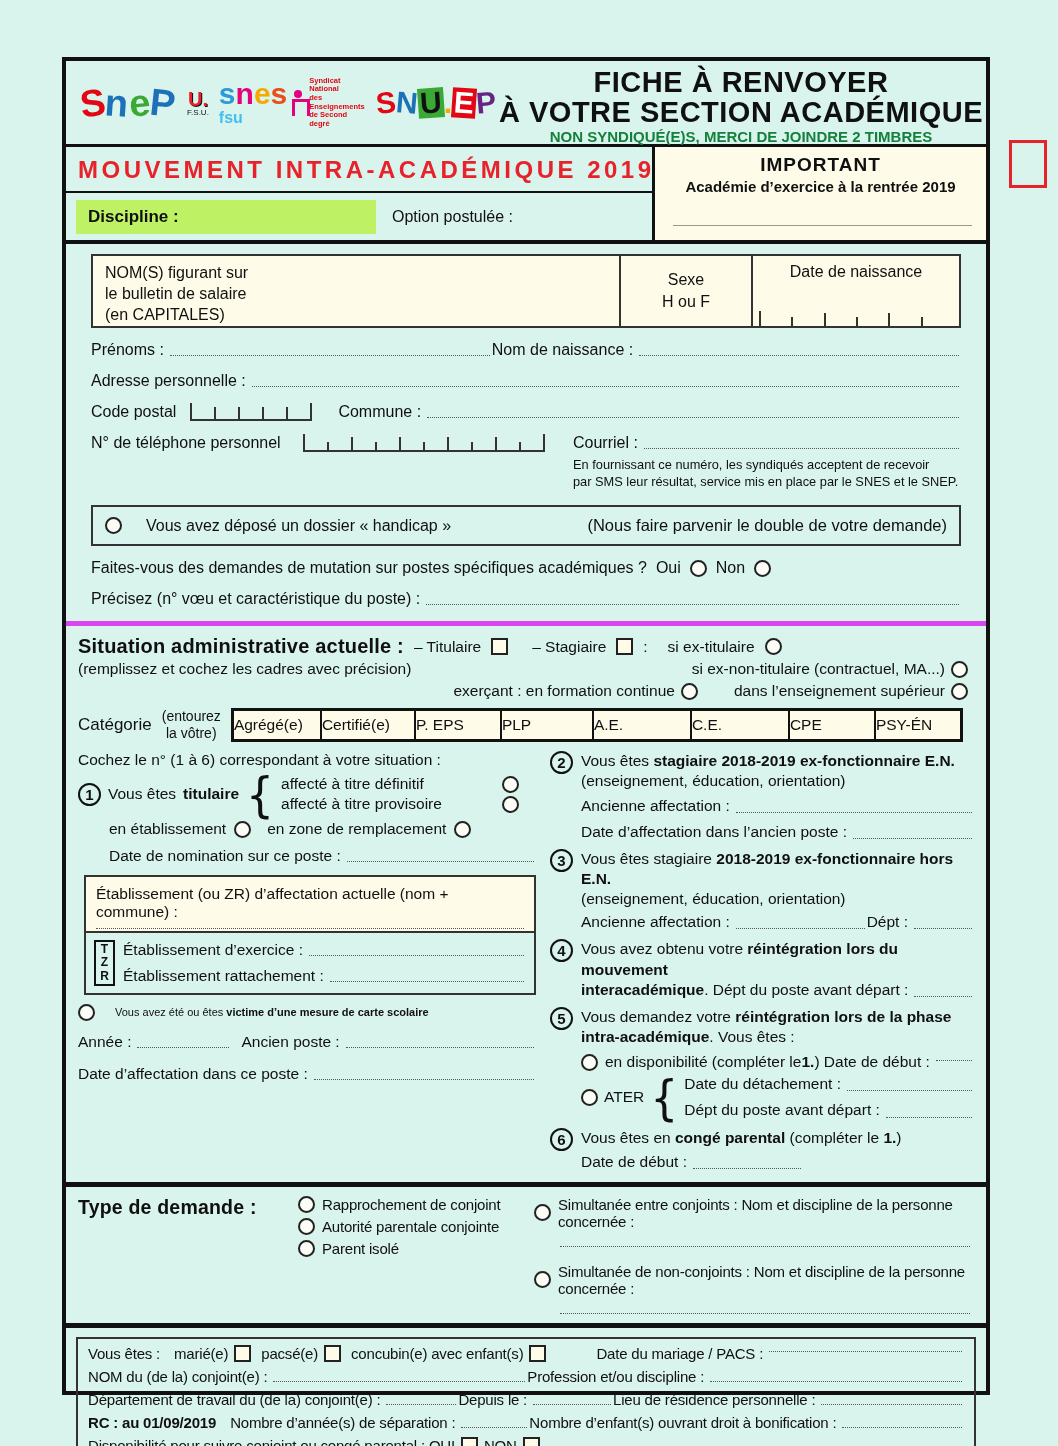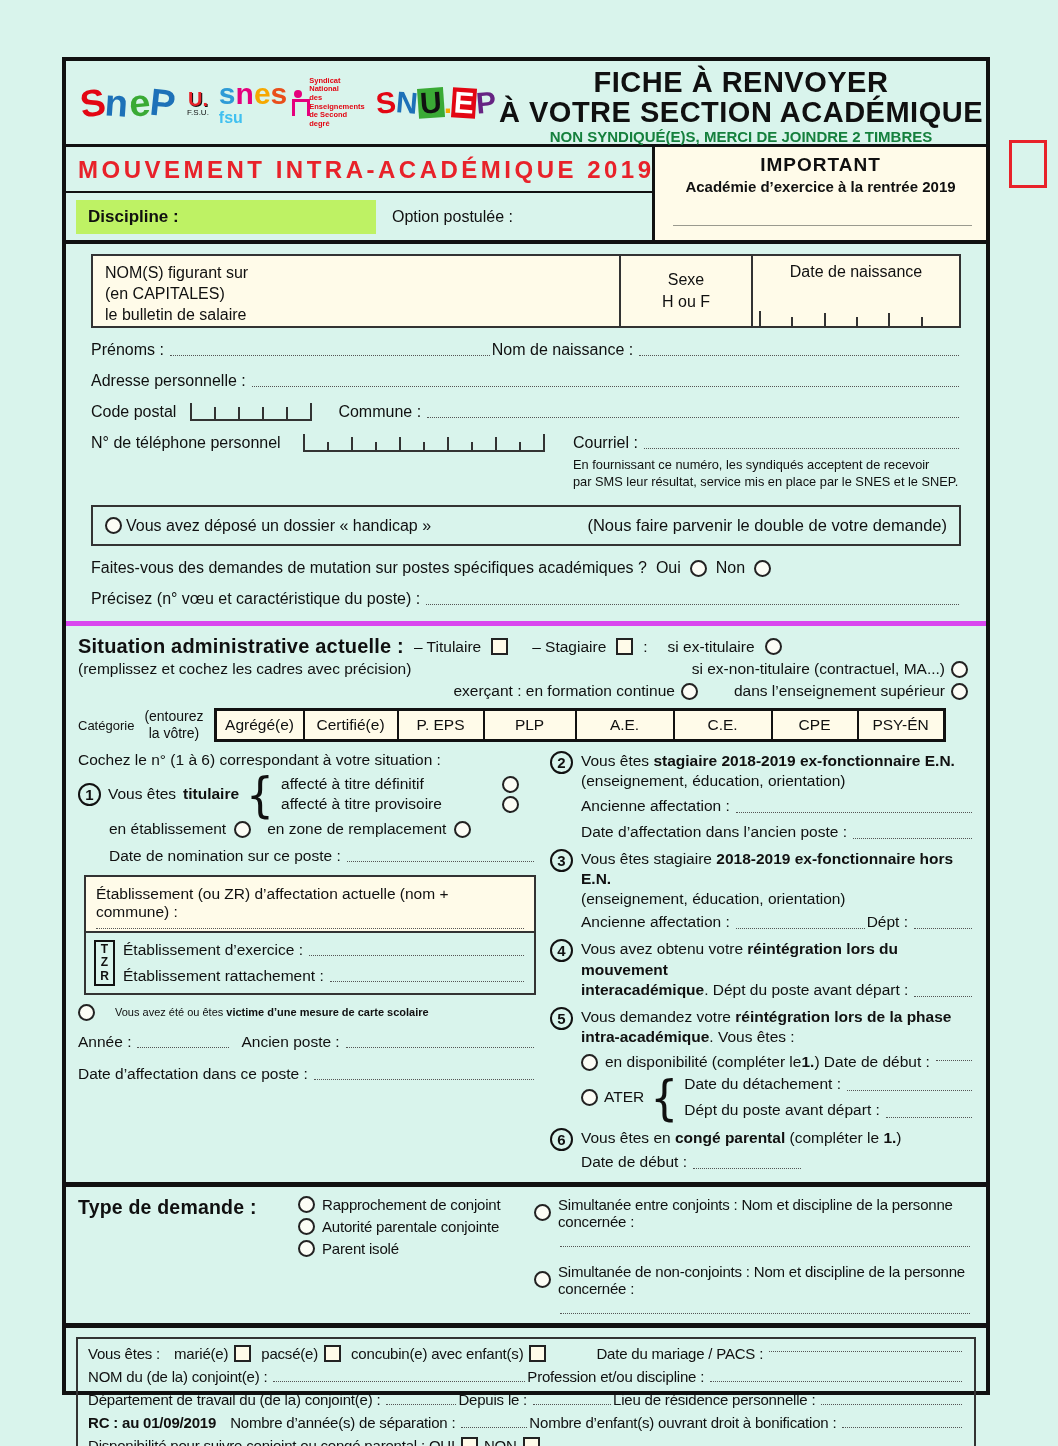--- a/index.html
+++ b/index.html
@@ -69,21 +69,21 @@
   .smsnote{font-size:12.8px;line-height:1.3;margin-top:5px}
   .handibox{border:2.5px solid #333;display:flex;justify-content:space-between;align-items:center;padding:9px 12px;margin-top:15px;font-size:16.5px}
   
   .sit{padding:9px 12px 10px;border-bottom:5px solid #111}
   .sit1{display:flex;align-items:center;gap:10px}
   .sitT{font-weight:bold;font-size:20px;letter-spacing:.2px}
   .sit2{display:flex;align-items:center;margin-top:2px;font-size:15.5px}
   .sit3{display:flex;justify-content:flex-end;gap:36px;align-items:center;margin-top:4px;font-size:15.5px;padding-right:6px}
   .catrow{display:flex;align-items:center;margin-top:8px;gap:10px}
   .cattbl{display:flex;border:3px solid #111;background:#fffbe9}
-  .cattbl div{padding:5px 8px;text-align:center;border-right:2px solid #111;font-size:15.5px}
+  .cattbl div{padding:5px 0;text-align:left;border-right:2px solid #111;font-size:15.5px}
   .cattbl div:last-child{border-right:none}
   .cols{display:flex;margin-top:9px;gap:14px}
   .lcol{width:458px}
   .rcol{flex:1}
   .brace{font-family:"DejaVu Sans",sans-serif;font-size:44px;font-weight:400;line-height:.85;flex:none;transform:scaleY(1.1)}
   .optpair{display:flex;flex-direction:column;gap:2px;font-size:15.5px}
   .optpair .o{display:flex;align-items:center;width:238px;justify-content:space-between}
   .etabbox{border:2.5px solid #333;margin:10px 0 9px 6px}
   .etabtop{background:#fffbe9;padding:8px 10px 2px;font-size:15.5px}
   .tzrpart{border-top:2.5px solid #333;padding:7px 8px;display:flex;gap:8px;align-items:center}
@@ -167,22 +167,22 @@
         <div class="impt">IMPORTANT</div>
         <div class="imps">Académie d’exercice à la rentrée 2019</div>
         <div class="impline"></div>
       </div>
     </div>
 
     <div class="ident">
       <div class="nombox">
         <div class="nomlab">
           <div>NOM(S) figurant sur</div>
+          <div>le bulletin de salaire</div>
           <div>(en CAPITALES)</div>
-          <div>le bulletin de salaire</div>
         </div>
         <div class="sexe">
           <div>Sexe</div>
           <div>H ou F</div>
         </div>
         <div class="dob">
           <div>Date de naissance</div>
           <span class="dgt dob">
               <i class="sp"></i>
               <i style="height: 9px;"></i>
@@ -265,21 +265,21 @@
             <span class="dots"></span>
           </div>
           <div class="smsnote">
             <div>En fournissant ce numéro, les syndiqués acceptent de recevoir</div>
             <div>par SMS leur résultat, service mis en place par le SNES et le SNEP.</div>
           </div>
         </div>
       </div>
 
       <div class="handibox">
-        <span class="frc" style="gap:4px">
+        <span class="frc" style="gap:24px">
           <span class="c"></span>
           <span>Vous avez déposé un dossier « handicap »</span>
         </span>
         <span>(Nous faire parvenir le double de votre demande)</span>
       </div>
 
       <div class="frc mt" style="gap:9px">
         <span>Faites-vous des demandes de mutation sur postes spécifiques académiques ?</span>
         <span>Oui</span>
         <span class="c"></span>
@@ -313,21 +313,21 @@
         <span class="frc" style="gap:6px;font-size:15.5px">
           <span>exerçant : en formation continue</span>
           <span class="c"></span>
         </span>
         <span class="frc" style="gap:6px;font-size:15.5px">
           <span>dans l’enseignement supérieur</span>
           <span class="c"></span>
         </span>
       </div>
       <div class="catrow">
-        <span style="font-size:13px">Catégorie</span>
+        <span style="font-size:17px">Catégorie</span>
         <span style="font-size:14px;text-align:center;line-height:1.2">
           <span style="display:block">(entourez</span>
           <span style="display:block">la vôtre)</span>
         </span>
         <div class="cattbl">
           <div style="width:88px">Agrégé(e)</div>
           <div style="width:94px">Certifié(e)</div>
           <div style="width:86px">P. EPS</div>
           <div style="width:92px">PLP</div>
           <div style="width:98px">A.E.</div>

